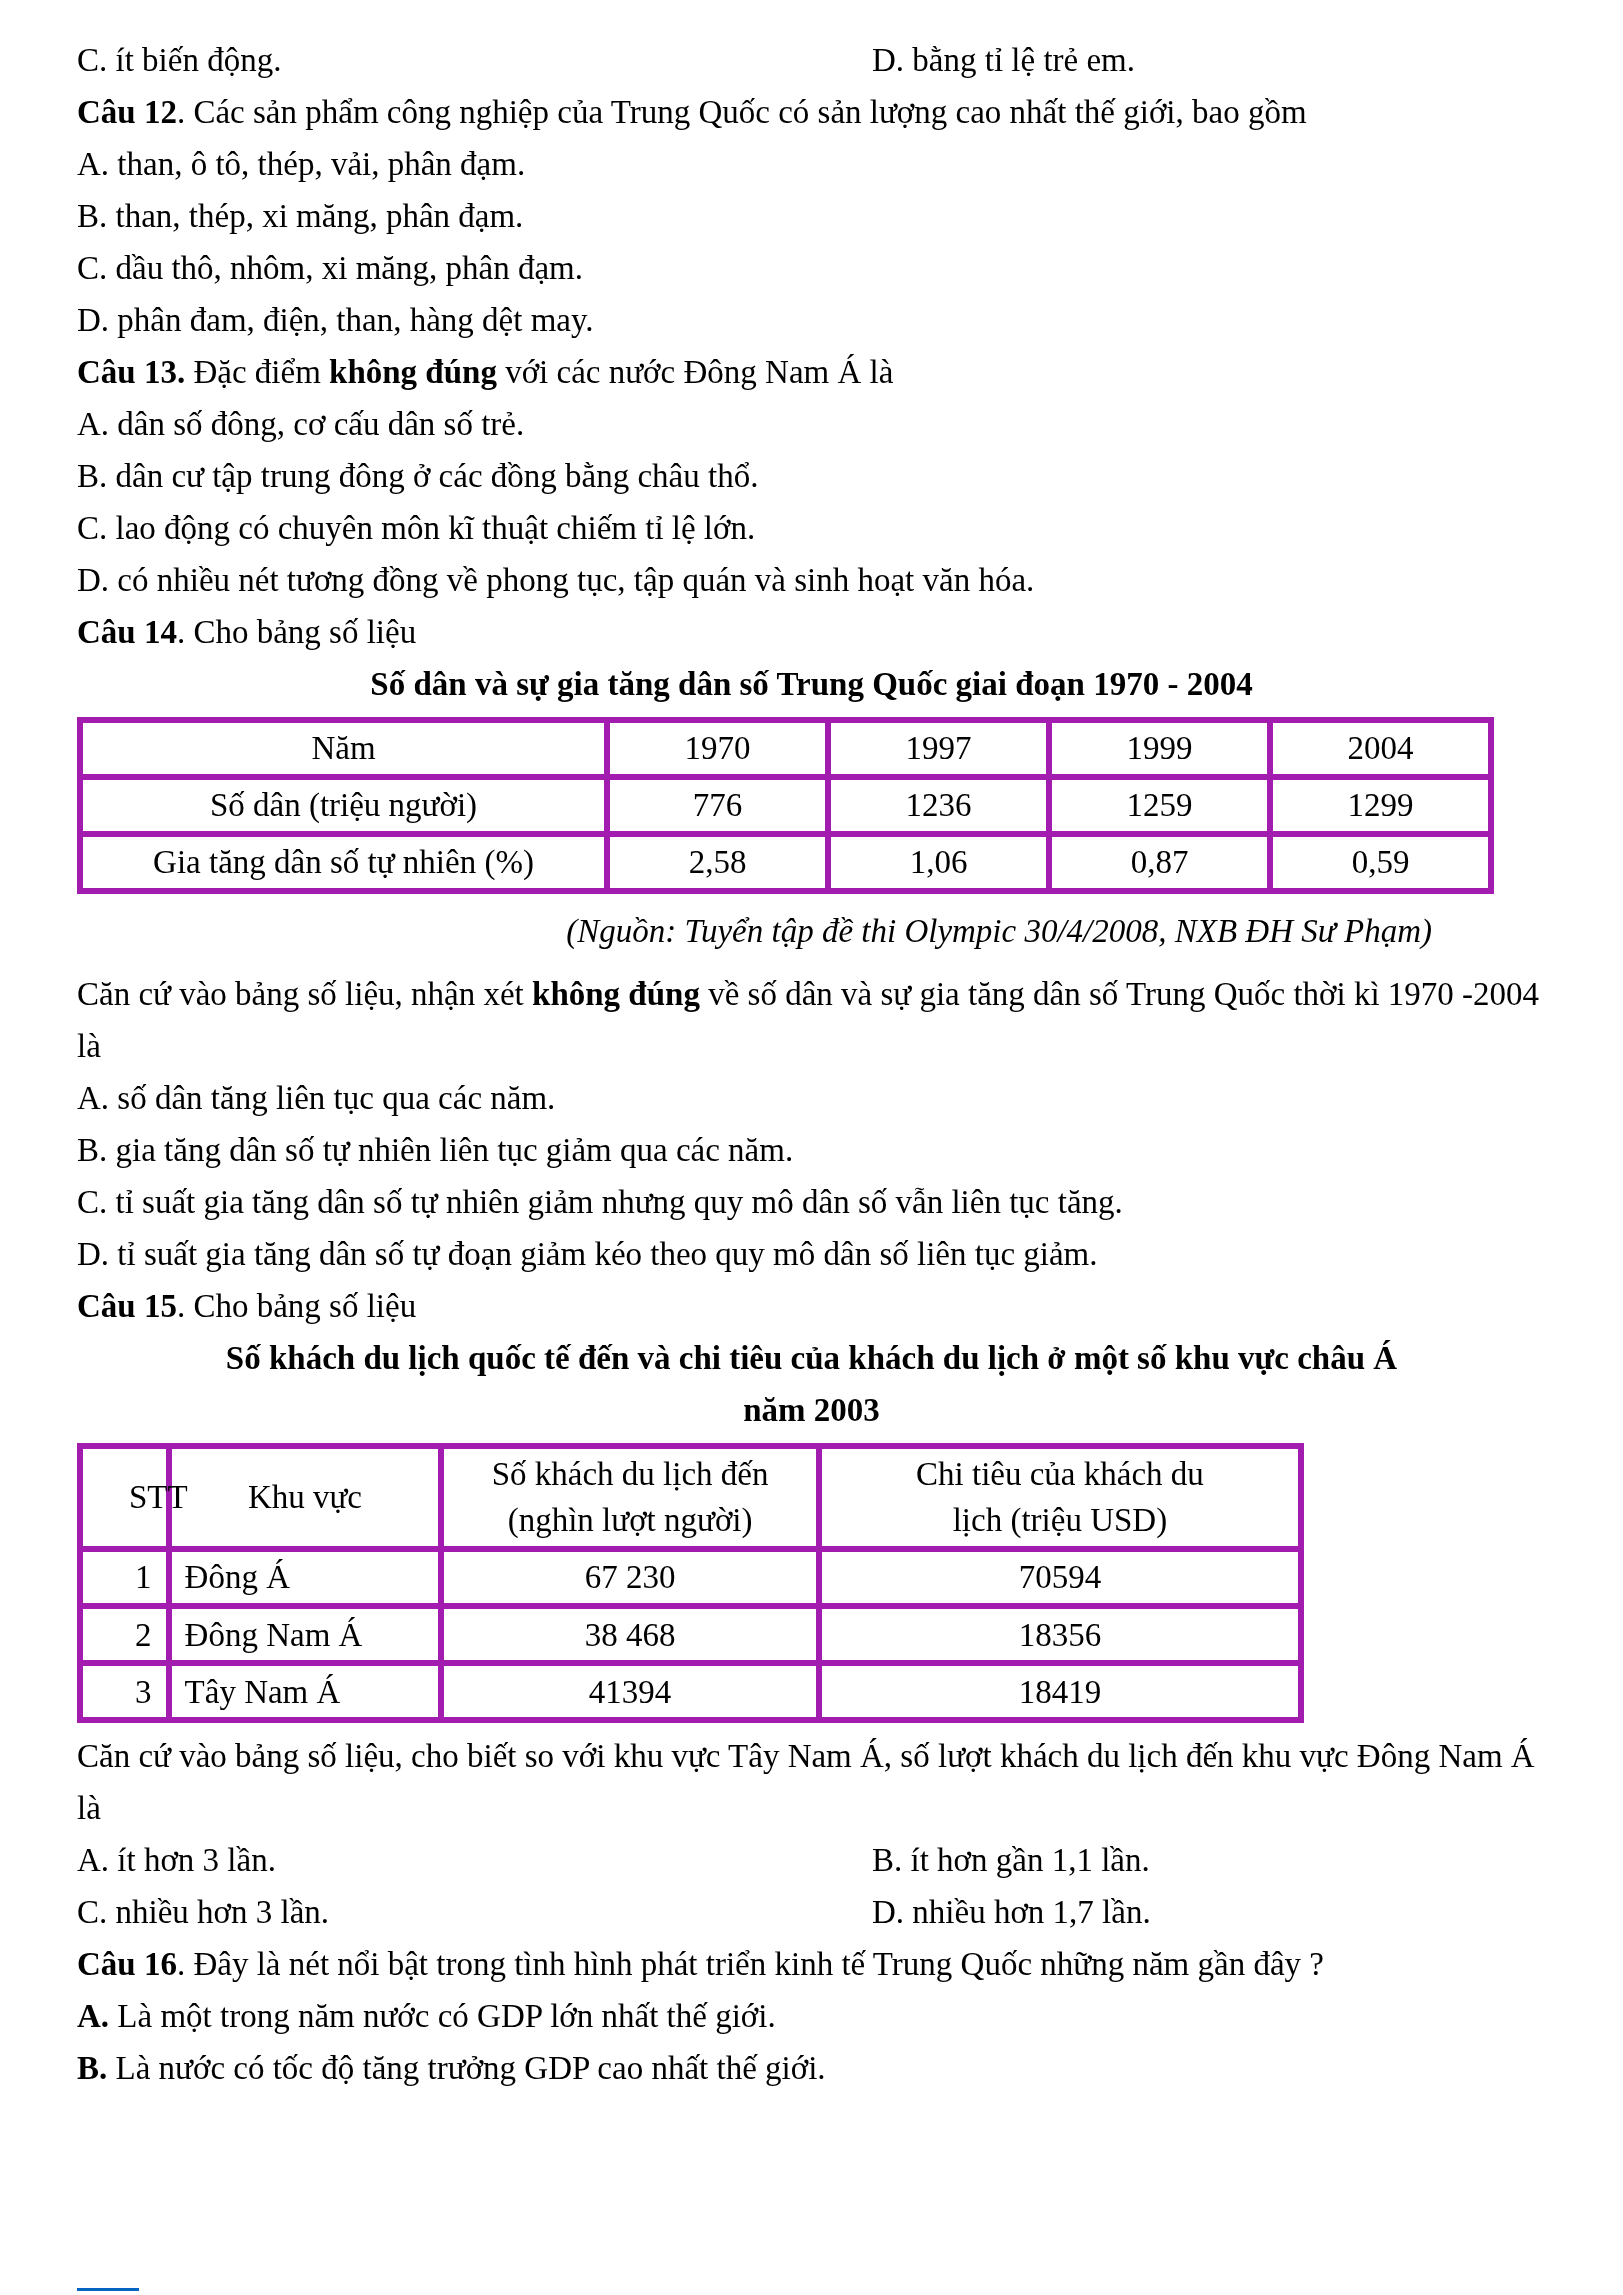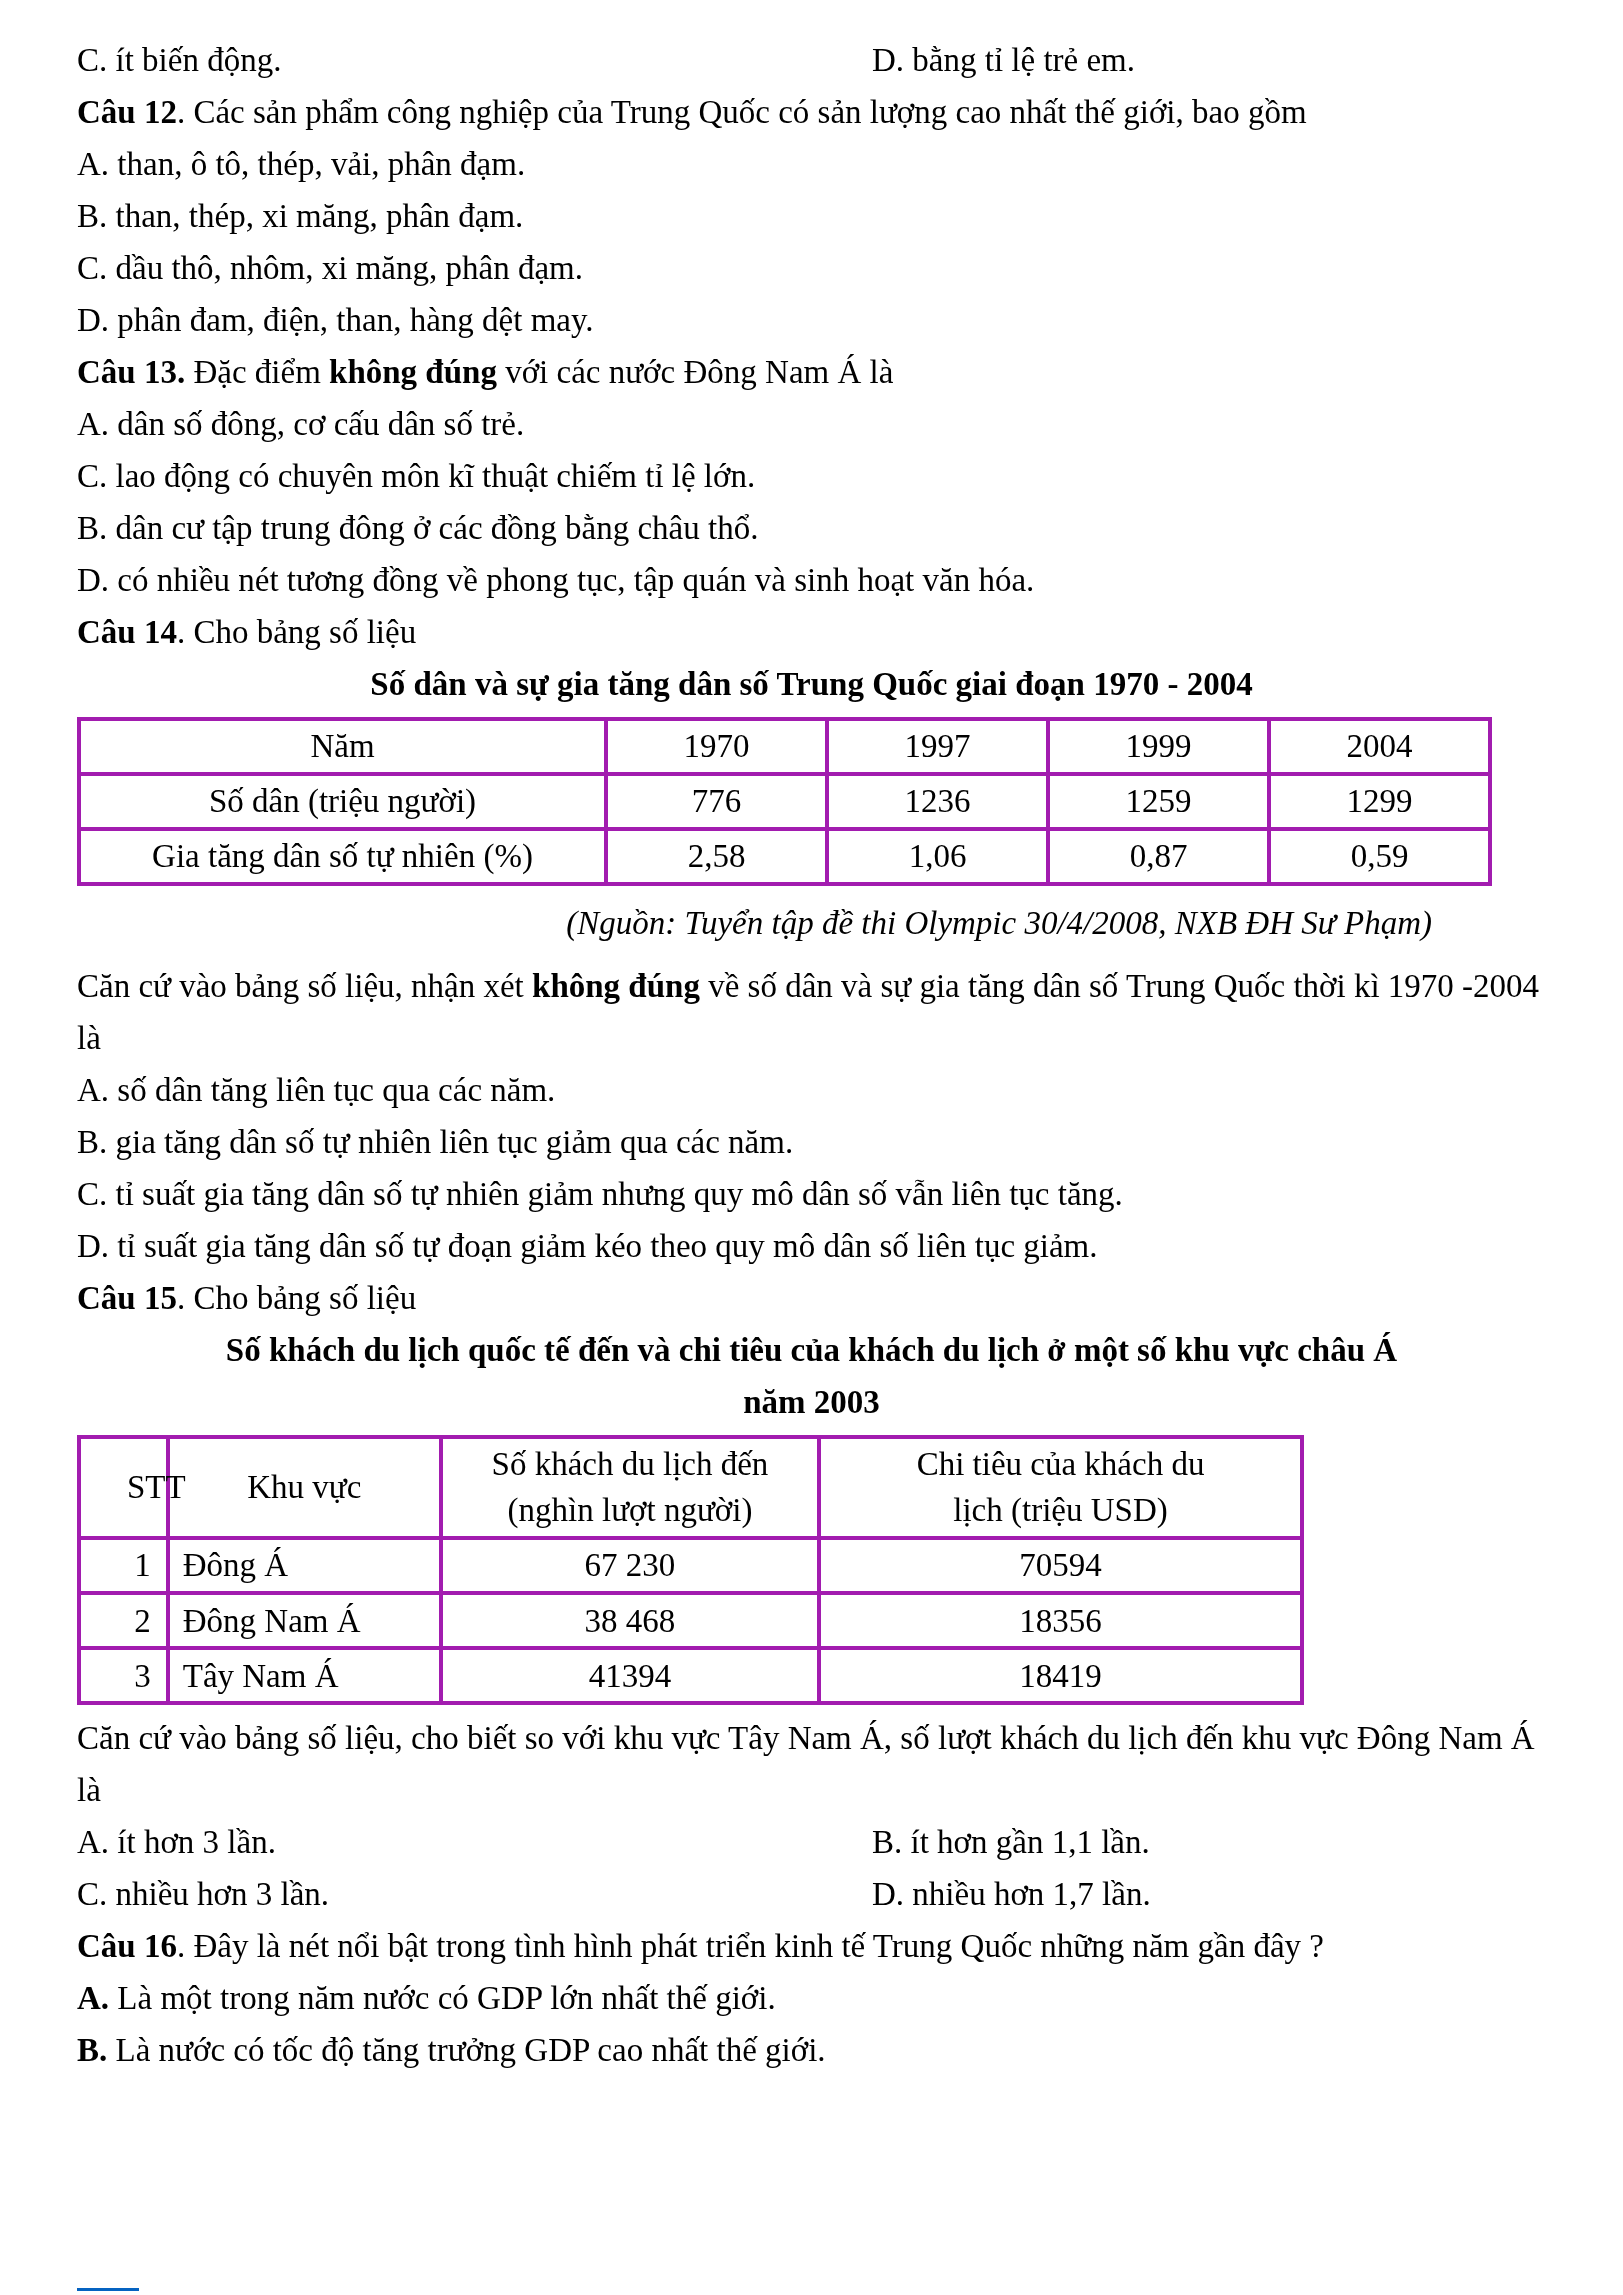--- a/index.html
+++ b/index.html
@@ -27,21 +27,21 @@
     text-align: right;
     padding-right: 103px;
     margin: 11px;
   }
   table.tbl {
     border-collapse: collapse;
     margin: 6.5px 0;
     table-layout: fixed;
   }
   table.tbl td {
-    border: 4px solid #a21caf;
+    border: 6px solid #a21caf;
     text-align: center;
     vertical-align: middle;
     padding: 2.6px 7.9px;
     line-height: 46px;
     white-space: pre-line;
     margin-left: 28px;
   }
   table.tbl1 { width: 1410px; }
   table.tbl1 td.c1 { width: 527px; }
   table.tbl1 td.cn { width: 221px; }
@@ -74,22 +74,22 @@
     <p class="para"><span class="bold">Câu 12</span><span>. Các sản phẩm công nghiệp của Trung Quốc có sản lượng cao nhất thế giới, bao gồm</span></p>
     <p class="para">A. than, ô tô, thép, vải, phân đạm.</p>
     <p class="para">B. than, thép, xi măng, phân đạm.</p>
     <p class="para">C. dầu thô, nhôm, xi măng, phân đạm.</p>
     <p class="para">D. phân đam, điện, than, hàng dệt may.</p>
   </div>
 
   <div>
     <p class="para"><span class="bold">Câu 13.</span><span> Đặc điểm </span><span class="bold">không đúng</span><span> với các nước Đông Nam Á là</span></p>
     <p class="para">A. dân số đông, cơ cấu dân số trẻ.</p>
+    <p class="para">B. dân cư tập trung đông ở các đồng bằng châu thổ.</p>
     <p class="para">C. lao động có chuyên môn kĩ thuật chiếm tỉ lệ lớn.</p>
-    <p class="para">B. dân cư tập trung đông ở các đồng bằng châu thổ.</p>
     <p class="para">D. có nhiều nét tương đồng về phong tục, tập quán và sinh hoạt văn hóa.</p>
   </div>
 
   <div>
     <p class="para"><span class="bold">Câu 14</span><span>. Cho bảng số liệu</span></p>
     <p class="center-title">Số dân và sự gia tăng dân số Trung Quốc giai đoạn 1970 - 2004</p>
 
     <table class="tbl tbl1">
       <tbody>
           <tr>

